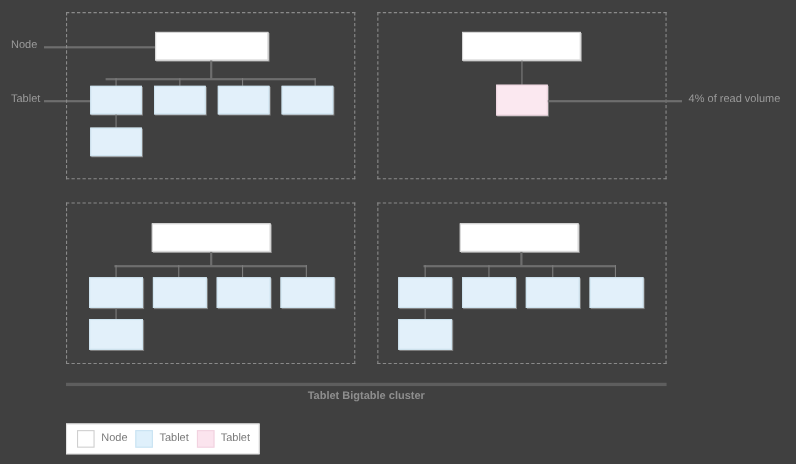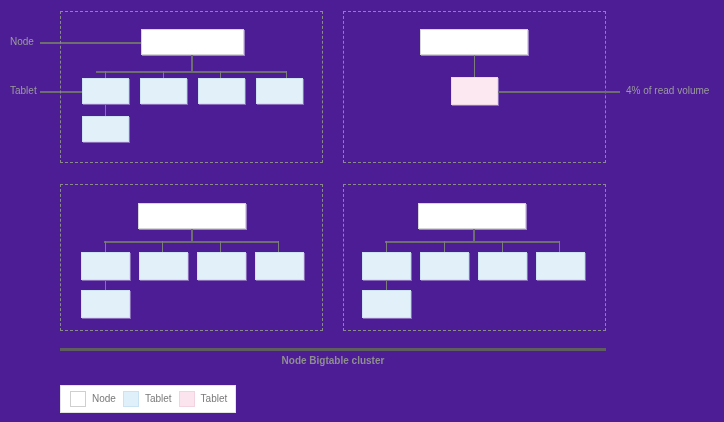--- a/index.html
+++ b/index.html
@@ -4,21 +4,21 @@
 <style>
   html, body {
     margin: 0;
     padding: 0;
     background: #000000;
   }
   #canvas {
     position: relative;
     width: 724px;
     height: 422px;
-    background: #4c1d95;
+    background: #404040;
     font-family: "Liberation Sans", sans-serif;
     overflow: hidden;
   }
 
   
   .panel {
     position: absolute;
     border: 1px dashed #8a8a8a;
     box-sizing: border-box;
   }
@@ -187,21 +187,21 @@
   <div class="line-v-thin" style="left:559px; top:241px; height:11px;"></div>
 
   <div class="box tablet-box" style="left:362px; top:252px; width:49px; height:28px;"></div>
   <div class="box tablet-box" style="left:420px; top:252px; width:49px; height:28px;"></div>
   <div class="box tablet-box" style="left:478px; top:252px; width:49px; height:28px;"></div>
   <div class="box tablet-box" style="left:536px; top:252px; width:49px; height:28px;"></div>
   <div class="line-v-thin" style="left:386px; top:280px; height:10px;"></div>
   <div class="box tablet-box" style="left:362px; top:290px; width:49px; height:28px;"></div>
 
   <div class="cluster-rule" style="left:60px; top:348px; width:546px;"></div>
-  <div class="cluster-caption" style="left:60px; top:355px; width:546px;">Node Bigtable cluster</div>
+  <div class="cluster-caption" style="left:60px; top:355px; width:546px;">Tablet Bigtable cluster</div>
 
   <div class="legend" style="left:60px; top:385px; width:176px; height:28px;">
     <div class="legend-item">
       <span class="legend-swatch sw-node"></span>
       <span class="legend-label">Node</span>
     </div>
     <div class="legend-item">
       <span class="legend-swatch sw-tablet"></span>
       <span class="legend-label">Tablet</span>
     </div>

